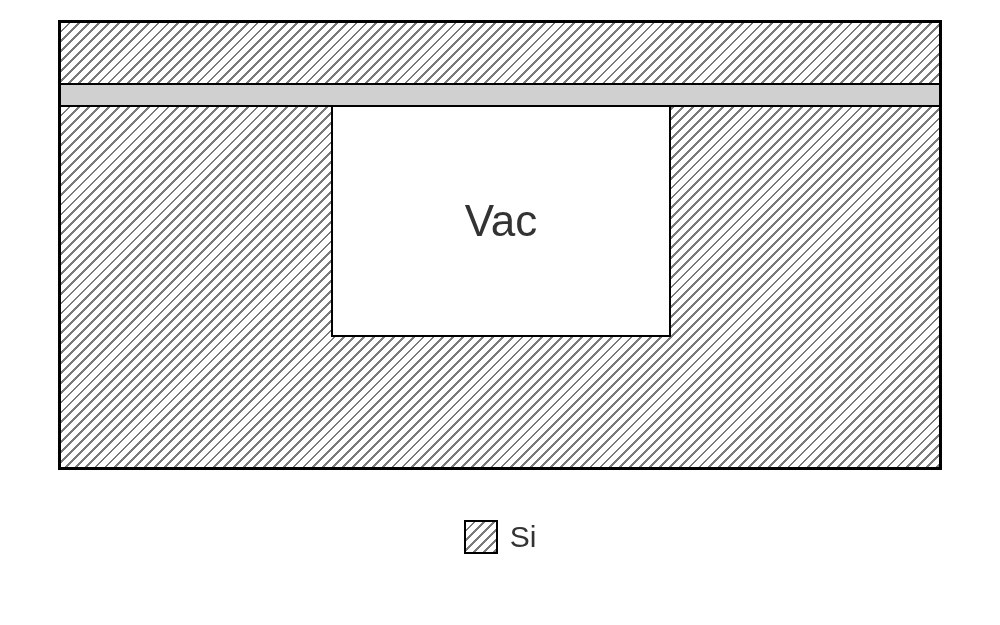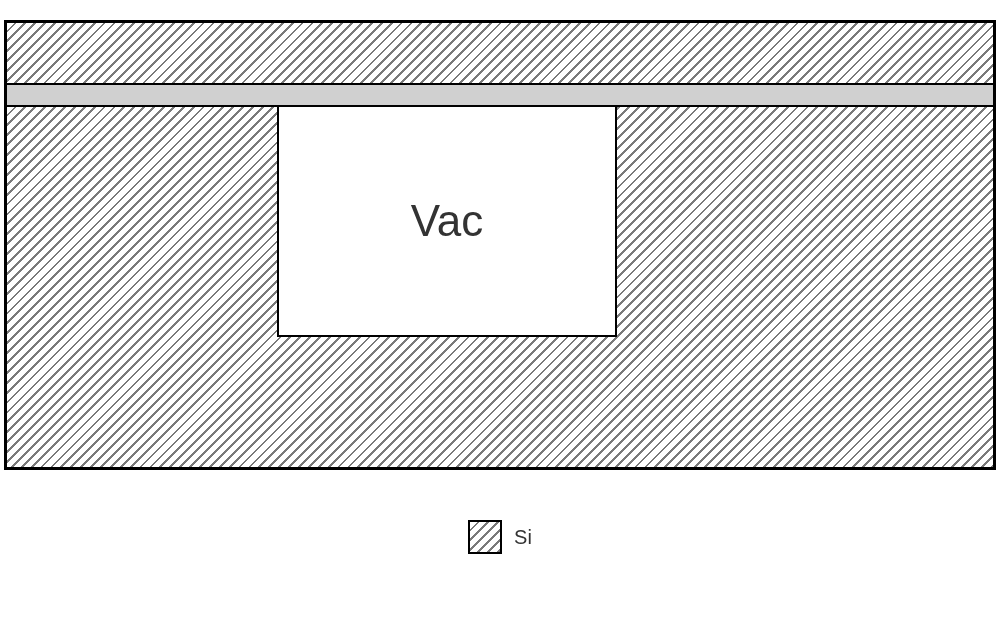--- a/index.html
+++ b/index.html
@@ -8,21 +8,21 @@
     width: 1000px;
     height: 625px;
     background: #ffffff;
     font-family: Arial, sans-serif;
     display: flex;
     flex-direction: column;
     align-items: center;
     padding-top: 20px;
   }
   .device {
-    width: 992px;
+    width: 884px;
     height: 450px;
     border: 3px solid #000;
     position: relative;
     overflow: hidden;
   }
   .layer-top-si {
     position: absolute;
     top: 0; left: 0; right: 0;
     height: 60px;
   }
@@ -66,21 +66,21 @@
   .legend {
     margin-top: 50px;
     display: flex;
     gap: 130px;
     align-items: center;
   }
   .legend-item {
     display: flex;
     align-items: center;
     gap: 12px;
-    font-size: 20px;
+    font-size: 30px;
     color: #333;
   }
   .swatch {
     width: 34px;
     height: 34px;
     border: 2px solid #000;
   }
   .swatch-sio2 {
     background: #d0d0d0;
   }

